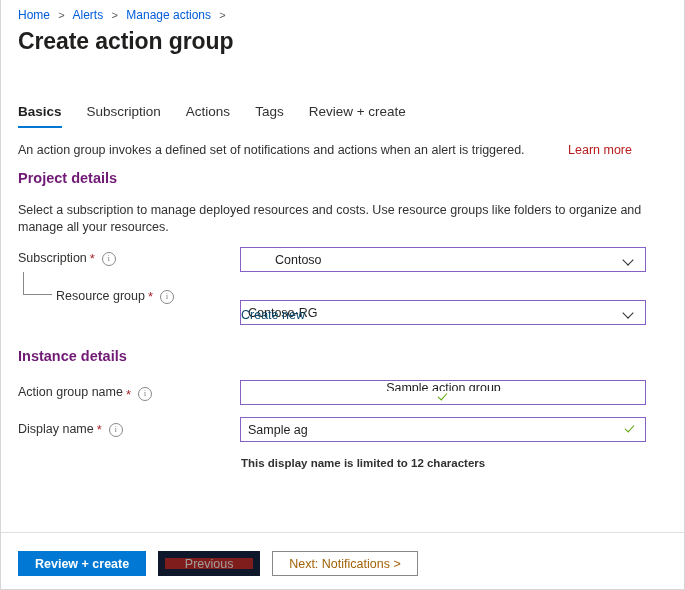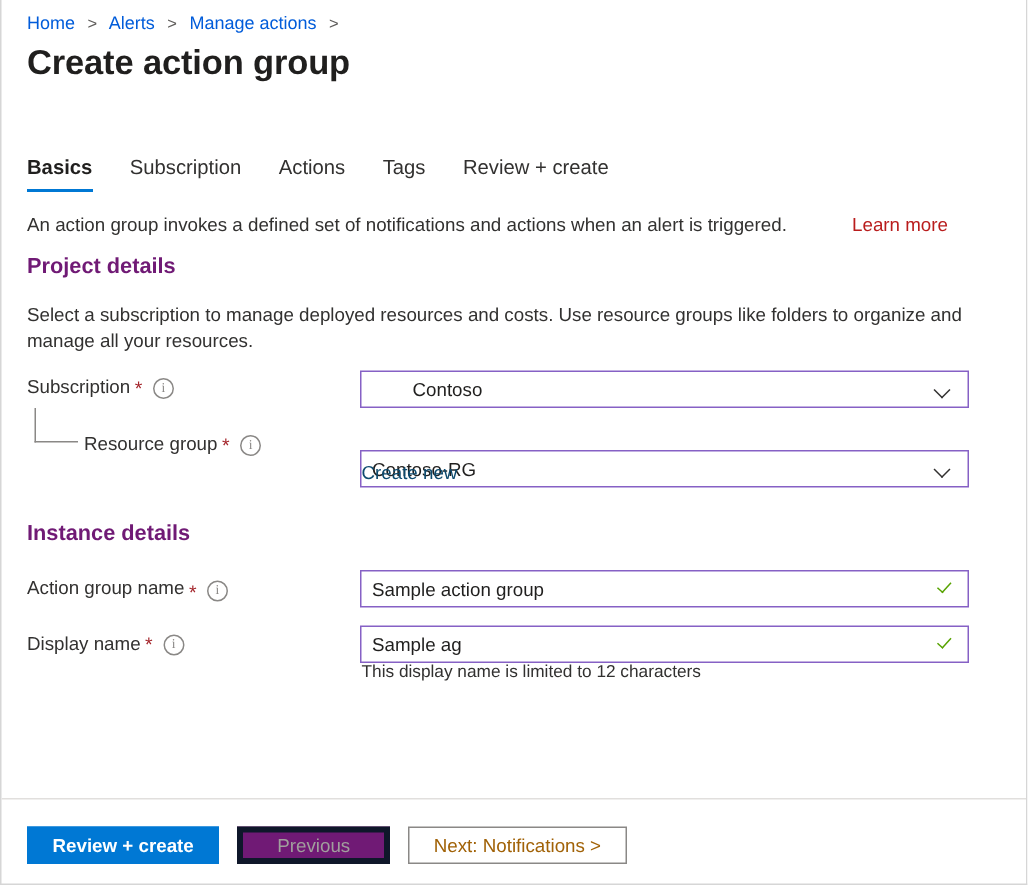--- a/index.html
+++ b/index.html
@@ -286,23 +286,23 @@
   }
   .btn-primary {
     background: #0078d4;
     color: #ffffff;
     border: 1px solid #0078d4;
     font-weight: 700;
     min-width: 122px;
     margin-right: 12px;
   }
   .btn-disabled {
-    background: #701a75;
+    background: #7f1d1d;
     color: #a19f9d;
-    border: 4px solid #0f172a;
+    border: 7px solid #0f172a;
     min-width: 102px;
     margin-right: 12px;
     cursor: default;
   }
   .btn-secondary {
     background: #ffffff;
     color: #a16207;
     border: 1px solid #8a8886;
     min-width: 142px;
   }
@@ -362,35 +362,35 @@
   </div>
   <a class="sub-link" style="top:307px;">Create new</a>
 
   <div class="section-head" id="instance-details-head">Instance details</div>
 
   <div class="field-label" style="top:384px; left:17px;align-items:flex-end;">
     <span>Action group name</span>
     <span class="req-star">*</span>
     <span class="info-icon"></span>
   </div>
-  <div class="control" style="top:380px;">
+  <div class="control" style="top:380px;flex-direction:column;">
     <span class="value">Sample action group</span>
     <span class="check-ok"></span>
   </div>
 
   <div class="field-label" style="top:421px; left:17px;">
     <span>Display name</span>
     <span class="req-star">*</span>
     <span class="info-icon"></span>
   </div>
   <div class="control" style="top:417px;gap:22px;">
     <span class="value">Sample ag</span>
     <span class="check-ok"></span>
   </div>
-  <div class="helper-text" style="top:441px;">This display name is limited to 12 characters</div>
+  <div class="helper-text" style="top:456px;font-weight:bold;">This display name is limited to 12 characters</div>
 
   <div class="footer-sep"></div>
   <div class="footer">
     <div class="btn btn-primary">Review + create</div>
     <div class="btn btn-disabled">Previous</div>
     <div class="btn btn-secondary">Next: Notifications &gt;</div>
   </div>
 
 </div>
 

